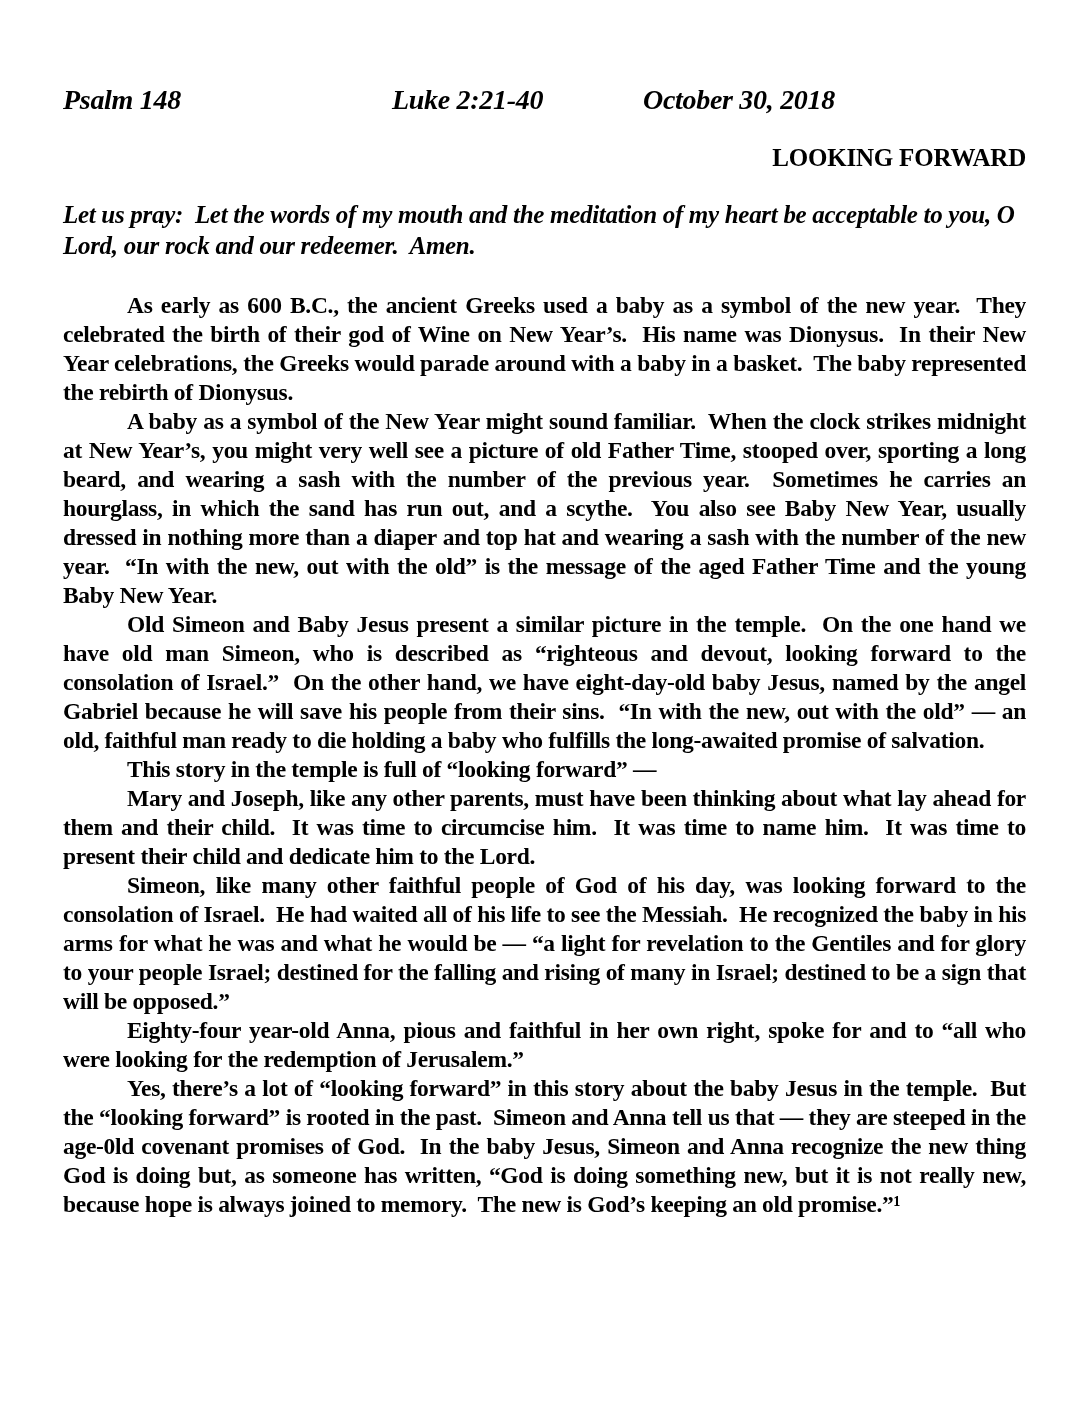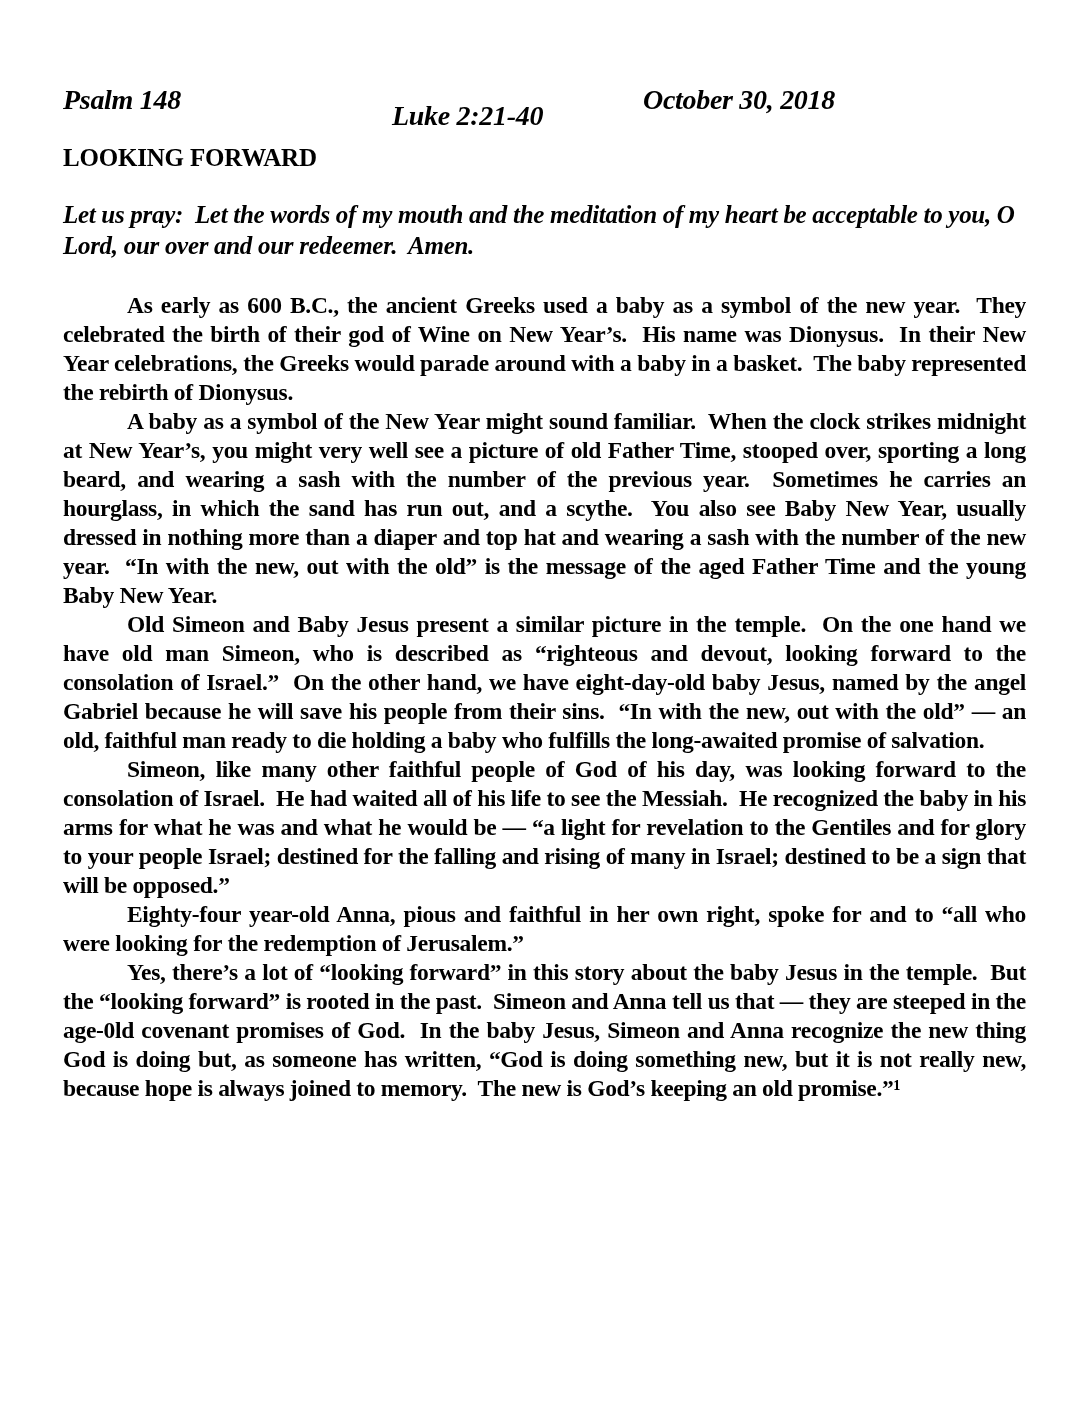--- a/index.html
+++ b/index.html
@@ -22,34 +22,34 @@
   .header-row {
     position: relative;
     height: 32px;
     font-size: 28px;
     font-weight: bold;
     font-style: italic;
     letter-spacing: -0.3px;
     white-space: nowrap;
   }
   .h-psalm { position: absolute; left: 0; top: 0; }
-  .h-luke  { position: absolute; left: 329px; top: 16px; }
+  .h-luke  { position: absolute; left: 329px; top: 0; }
   .h-date  { position: absolute; left: 580px; top: 0; }
   .byline {
     font-size: 19px;
     font-weight: bold;
     font-style: italic;
     letter-spacing: -0.2px;
     margin-top: 2px;
   }
   .title {
     margin: 28px 0 0 0;
     font-size: 25px;
     font-weight: bold;
-    text-align: left;
+    text-align: right;
     letter-spacing: -0.2px;
   }
   .prayer {
     margin: 27px 0 0 0;
     font-size: 25px;
     line-height: 31px;
     font-weight: bold;
     font-style: italic;
     letter-spacing: -0.3px;
     white-space: pre-wrap;
@@ -76,24 +76,26 @@
   <div class="header">
     <div class="header-row">
       <span class="h-psalm">Psalm 148</span>
       <span class="h-luke">Luke 2:21-40</span>
       <span class="h-date">October 30, 2018</span>
     </div>
   </div>
 
   <h1 class="title">LOOKING FORWARD</h1>
 
-  <p class="prayer">Let us pray:  Let the words of my mouth and the meditation of my heart be acceptable to you, O Lord, our over and our redeemer.  Amen.</p>
+  <p class="prayer">Let us pray:  Let the words of my mouth and the meditation of my heart be acceptable to you, O Lord, our rock and our redeemer.  Amen.</p>
 
   <div class="body-text">
     <p class="para">As early as 600 B.C., the ancient Greeks used a baby as a symbol of the new year.  They celebrated the birth of their god of Wine on New Year’s.  His name was Dionysus.  In their New Year celebrations, the Greeks would parade around with a baby in a basket.  The baby represented the rebirth of Dionysus.</p>
     <p class="para">A baby as a symbol of the New Year might sound familiar.  When the clock strikes midnight at New Year’s, you might very well see a picture of old Father Time, stooped over, sporting a long beard, and wearing a sash with the number of the previous year.  Sometimes he carries an hourglass, in which the sand has run out, and a scythe.  You also see Baby New Year, usually dressed in nothing more than a diaper and top hat and wearing a sash with the number of the new year.  “In with the new, out with the old” is the message of the aged Father Time and the young Baby New Year.</p>
     <p class="para">Old Simeon and Baby Jesus present a similar picture in the temple.  On the one hand we have old man Simeon, who is described as “righteous and devout, looking forward to the consolation of Israel.”  On the other hand, we have eight-day-old baby Jesus, named by the angel Gabriel because he will save his people from their sins.  “In with the new, out with the old” — an old, faithful man ready to die holding a baby who fulfills the long-awaited promise of salvation.</p>
+    <p class="para">This story in the temple is full of “looking forward” —</p>
+    <p class="para">Mary and Joseph, like any other parents, must have been thinking about what lay ahead for them and their child.  It was time to circumcise him.  It was time to name him.  It was time to present their child and dedicate him to the Lord.</p>
     <p class="para">Simeon, like many other faithful people of God of his day, was looking forward to the consolation of Israel.  He had waited all of his life to see the Messiah.  He recognized the baby in his arms for what he was and what he would be — “a light for revelation to the Gentiles and for glory to your people Israel; destined for the falling and rising of many in Israel; destined to be a sign that will be opposed.”</p>
     <p class="para">Eighty-four year-old Anna, pious and faithful in her own right, spoke for and to “all who were looking for the redemption of Jerusalem.”</p>
     <p class="para">Yes, there’s a lot of “looking forward” in this story about the baby Jesus in the temple.  But the “looking forward” is rooted in the past.  Simeon and Anna tell us that — they are steeped in the age-0ld covenant promises of God.  In the baby Jesus, Simeon and Anna recognize the new thing God is doing but, as someone has written, “God is doing something new, but it is not really new, because hope is always joined to memory.  The new is God’s keeping an old promise.”¹</p>
   </div>
 
 </div>
 
 </body></html>

